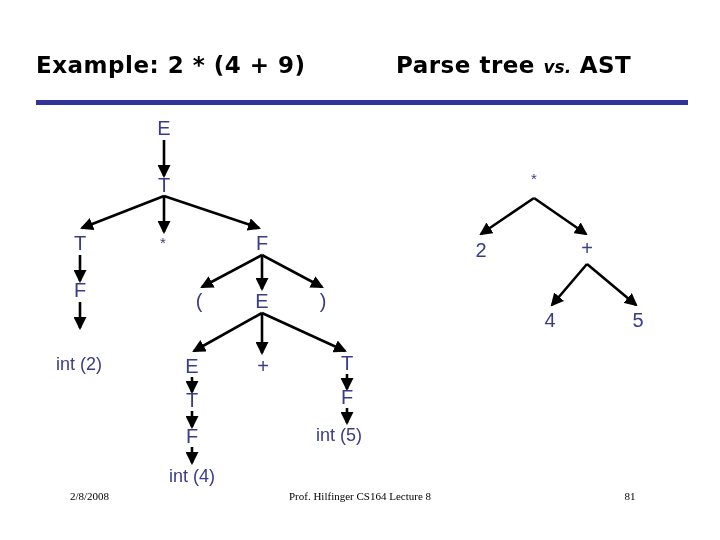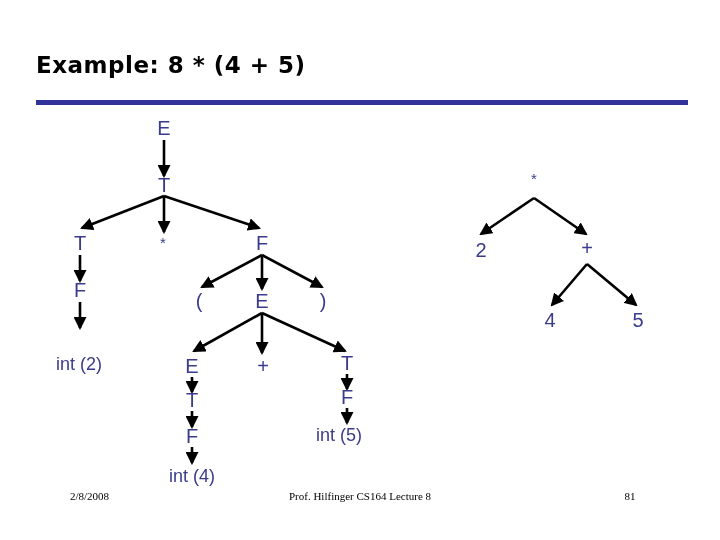--- a/index.html
+++ b/index.html
@@ -107,21 +107,26 @@
     width: 60px;
     text-align: center;
   }
 </style>
 </head>
 <body>
 
 <div id="slide">
 
   <div class="title-row">
-    <div class="title-main">Example: 8 * (4 + 5)</div>
+    <div class="title-main">Example: 2 * (4 + 9)</div>
+    <div class="title-right">
+      <span>Parse tree</span>
+      <span class="vs">vs.</span>
+      <span>AST</span>
+    </div>
   </div>
   <div class="title-rule"></div>
 
   <svg id="diagram" viewBox="0 0 720 540">
     <defs>
       <marker id="arrowhead" markerWidth="5" markerHeight="5" refX="4.2" refY="2.5" orient="auto" markerUnits="strokeWidth">
         <path d="M0,0 L5,2.5 L0,5 z" fill="#000000"></path>
       </marker>
     </defs>
     <g id="edges-layer">

